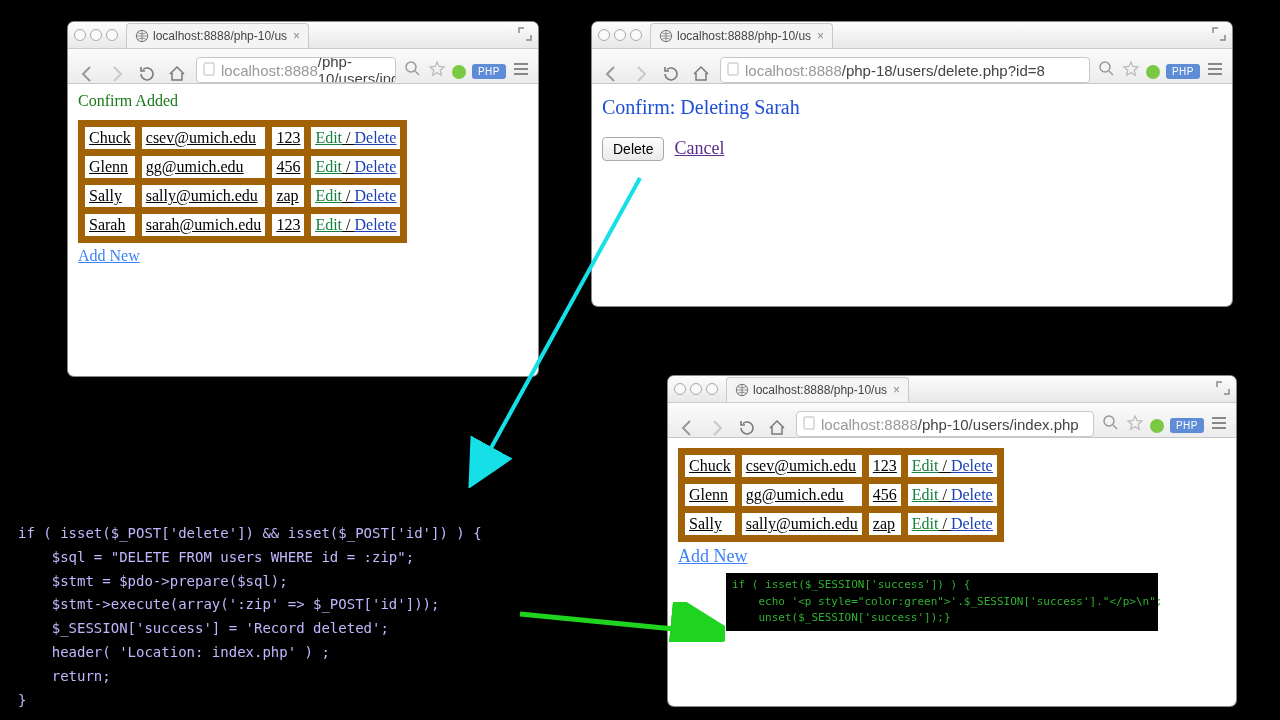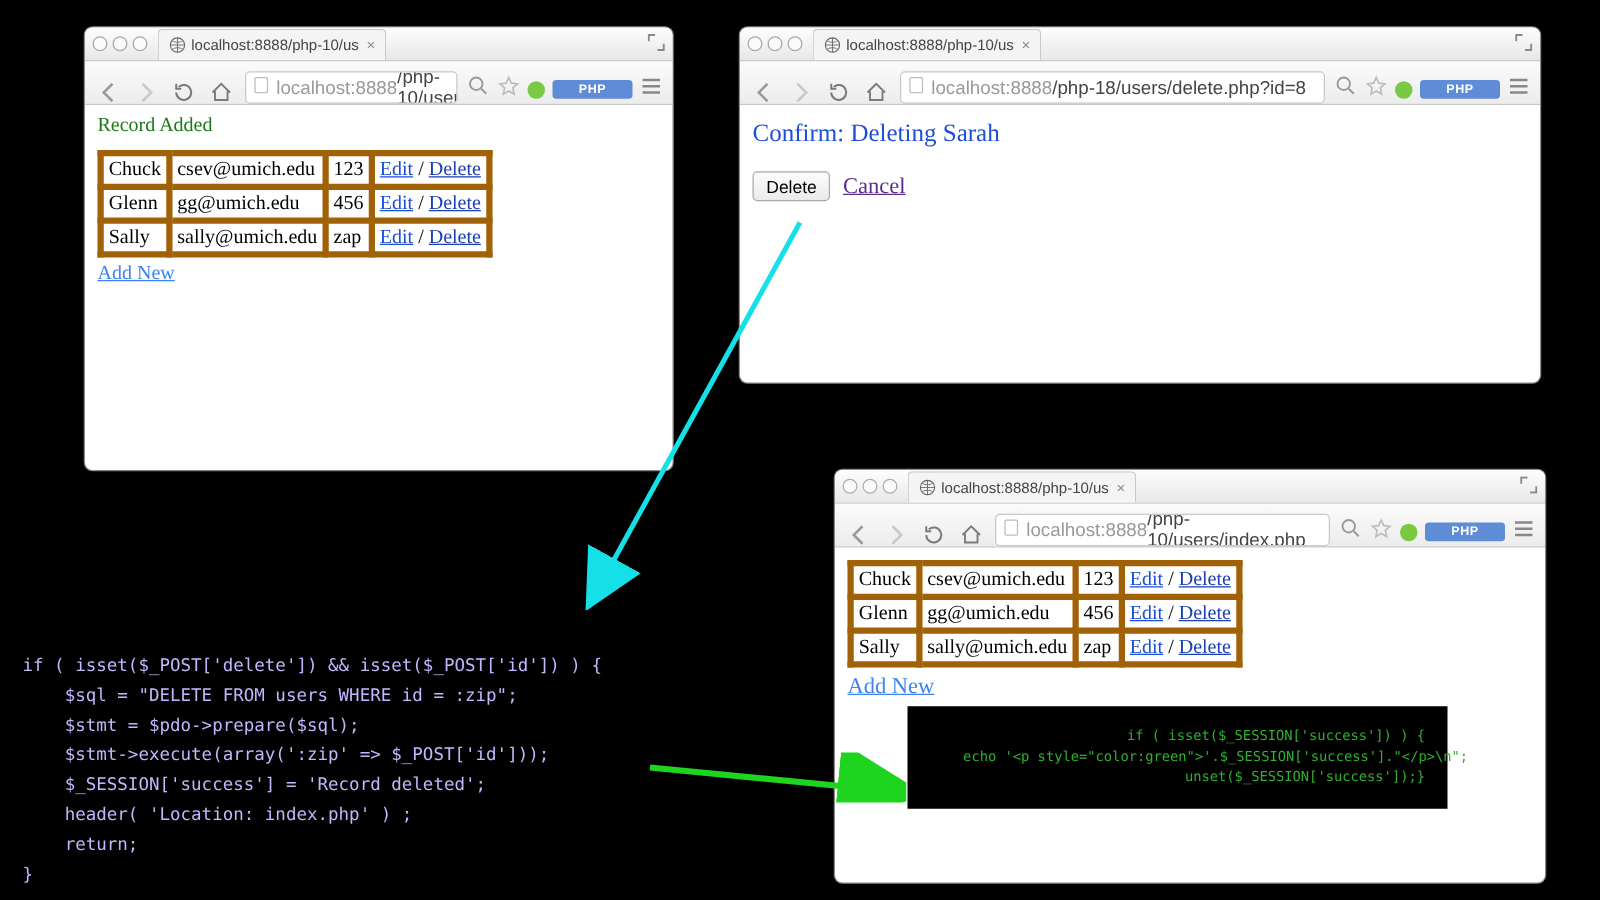--- a/index.html
+++ b/index.html
@@ -89,45 +89,46 @@
     color: #333;
     overflow: hidden;
   }
   .urlbox .page-icon { margin-right: 6px; color: #999; }
   .urlbox .host-dim { color: #999; }
   .urlbox .path { color: #444; }
   .right-icons { display: flex; align-items: center; gap: 6px; }
   .icon18 { width: 18px; height: 18px; color: #888; }
   .php-badge {
     background: #5f8cd6; color: #fff;
-    font-family: Arial; font-size: 10px; font-weight: bold;
-    padding: 2px 21px; border-radius: 3px;
+    font-family: Arial; font-size: 10px; font-weight: normal;
+    padding: 2px 6px; border-radius: 3px;
     letter-spacing: .5px;
   }
   .green-dot { width: 14px; height: 14px; background: #7ac943; border-radius: 50%; }
 
   
   .content {
     flex: 1;
     padding: 8px 10px;
     font-size: 16px;
     color: #000;
     overflow: hidden;
   }
   .status-green { color: #1a7a1a; margin: 0 0 10px 0; font-size: 16px; }
   table.records {
     border-collapse: collapse;
     margin: 2px 0 4px 0;
   }
   table.records td {
-    border: 5px solid #a16207;
+    border: 7px solid #a16207;
     padding: 2px 4px;
     font-size: 16px;
-  }
-  .edit-link { color: #1d4ed8; text-decoration: underline; }
+    text-decoration: underline;
+  }
+  .edit-link { color: #15803d; text-decoration: underline; }
   .delete-link { color: #1b3fb5; text-decoration: underline; }
   .addnew { color: #3b82f6; text-decoration: underline; font-size: 16px; }
 
   .confirm-h { font-size: 20px; margin: 4px 0 18px 0; color: #1d4ed8; }
   .btn-delete {
     font-family: "Helvetica Neue", Arial, sans-serif;
     font-size: 14px;
     padding: 3px 10px;
     border: 1px solid #a9a9a9;
     border-radius: 4px;
@@ -228,39 +229,45 @@
             </svg></span>
       <div class="green-dot"></div>
       <div class="php-badge">PHP</div>
       <span><svg class="icon18" viewBox="0 0 18 18">
               <path d="M2 4h14M2 9h14M2 14h14" stroke="#888" stroke-width="2"></path>
             </svg></span>
     </div>
   </div>
 
   <div class="content">
-    <p class="status-green">Record Added</p>
+    <p class="status-green">Confirm Added</p>
     <table class="records">
       <tbody>
             <tr>
               <td>Chuck</td>
               <td>csev@umich.edu</td>
               <td>123</td>
               <td><a class="edit-link">Edit</a> / <a class="delete-link">Delete</a></td>
             </tr>
       <tr>
               <td>Glenn</td>
               <td>gg@umich.edu</td>
               <td>456</td>
               <td><a class="edit-link">Edit</a> / <a class="delete-link">Delete</a></td>
             </tr>
       <tr>
               <td>Sally</td>
               <td>sally@umich.edu</td>
               <td>zap</td>
+              <td><a class="edit-link">Edit</a> / <a class="delete-link">Delete</a></td>
+            </tr>
+      <tr>
+              <td>Sarah</td>
+              <td>sarah@umich.edu</td>
+              <td>123</td>
               <td><a class="edit-link">Edit</a> / <a class="delete-link">Delete</a></td>
             </tr>
     </tbody>
         </table>
     <a class="addnew">Add New</a>
   </div>
 </div>
 
 <div class="browser" style="left:592px; top:22px; width:640px; height:284px;">
   <div class="titlebar">
@@ -428,21 +435,21 @@
               <td>Sally</td>
               <td>sally@umich.edu</td>
               <td>zap</td>
               <td><a class="edit-link">Edit</a> / <a class="delete-link">Delete</a></td>
             </tr>
     </tbody>
         </table>
     <a class="addnew" style="font-size:18px;">Add New</a>
 
     <div class="code-inset">
-      <pre class="codeblock green" style="position:static;margin:12px;text-align:right;">if ( isset($_SESSION['success']) ) {
+      <pre class="codeblock green" style="position:static;margin:0;">if ( isset($_SESSION['success']) ) {
     echo '&lt;p style="color:green"&gt;'.$_SESSION['success']."&lt;/p&gt;\n";
     unset($_SESSION['success']);}</pre>
     </div>
   </div>
 </div>
 
 <pre class="codeblock" style="left:18px; top:508px;">if ( isset($_POST['delete']) &amp;&amp; isset($_POST['id']) ) {
     $sql = "DELETE FROM users WHERE id = :zip";
     $stmt = $pdo-&gt;prepare($sql);
     $stmt-&gt;execute(array(':zip' =&gt; $_POST['id']));

